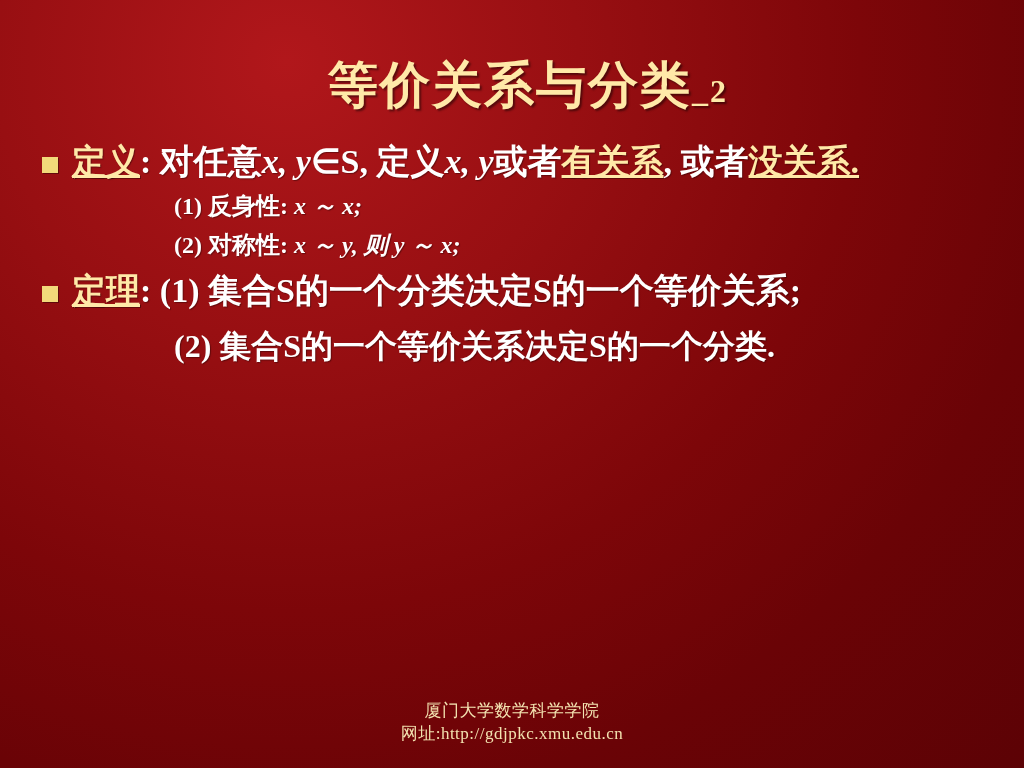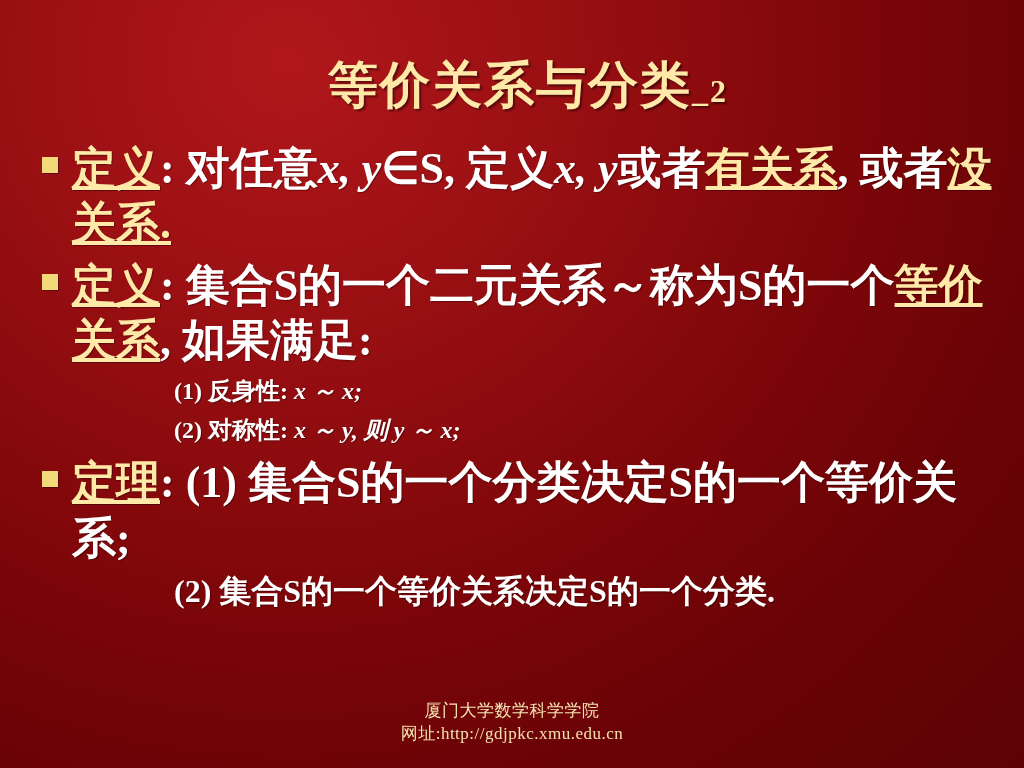--- a/index.html
+++ b/index.html
@@ -47,21 +47,21 @@
   .bullet-mark {
     flex: 0 0 auto;
     width: 16px;
     height: 16px;
     background: #f2d97a;
     margin-top: 16px;
     margin-right: 14px;
     box-shadow: 1px 1px 0 rgba(0,0,0,0.35);
   }
   .bullet-text {
-    font-size: 44px;
+    font-size: 34px;
     font-weight: bold;
     line-height: 1.26;
     color: #ffffff;
     text-shadow: 1px 1px 1px rgba(0,0,0,0.35);
   }
   .kw {
     color: #ffe9a8;
     text-decoration: underline;
   }
   .it {
@@ -76,21 +76,21 @@
     text-shadow: 1px 1px 1px rgba(0,0,0,0.35);
   }
   .sub-line .num {
     font-weight: bold;
   }
   .indent-line {
     font-size: 32px;
     font-weight: bold;
     line-height: 1.22;
     padding-left: 132px;
-    margin-top: 6px;
+    margin-top: 14px;
     text-shadow: 1px 1px 1px rgba(0,0,0,0.35);
   }
   .footer {
     position: absolute;
     left: 0;
     right: 0;
     bottom: 22px;
     text-align: center;
     font-size: 17px;
     line-height: 1.35;
@@ -112,26 +112,20 @@
 
   <div class="body">
 
     <div class="bullet-row">
       <span class="bullet-mark"></span>
       <div class="bullet-text">
         <span class="kw">定义</span><span>: 对任意</span><span class="it">x, y</span><span>∈S, 定义</span><span class="it">x, y</span><span>或者</span><span class="kw">有关系</span><span>, 或者</span><span class="kw">没关系.</span>
       </div>
     </div>
 
-    <div class="bullet-row">
-      <span class="bullet-mark"></span>
-      <div class="bullet-text">
-        <span class="kw">定义</span><span>: 集合S的一个二元关系～称为S的一个</span><span class="kw">等价关系</span><span>, 如果满足:</span>
-      </div>
-    </div>
 
     <div class="sub-line">
       <span class="num">(1)</span><span> 反身性: </span><span class="it">x ～ x;</span>
     </div>
 
     <div class="sub-line">
       <span class="num">(2)</span><span> 对称性: </span><span class="it">x ～ y, 则 y ～ x;</span>
     </div>
 
 

